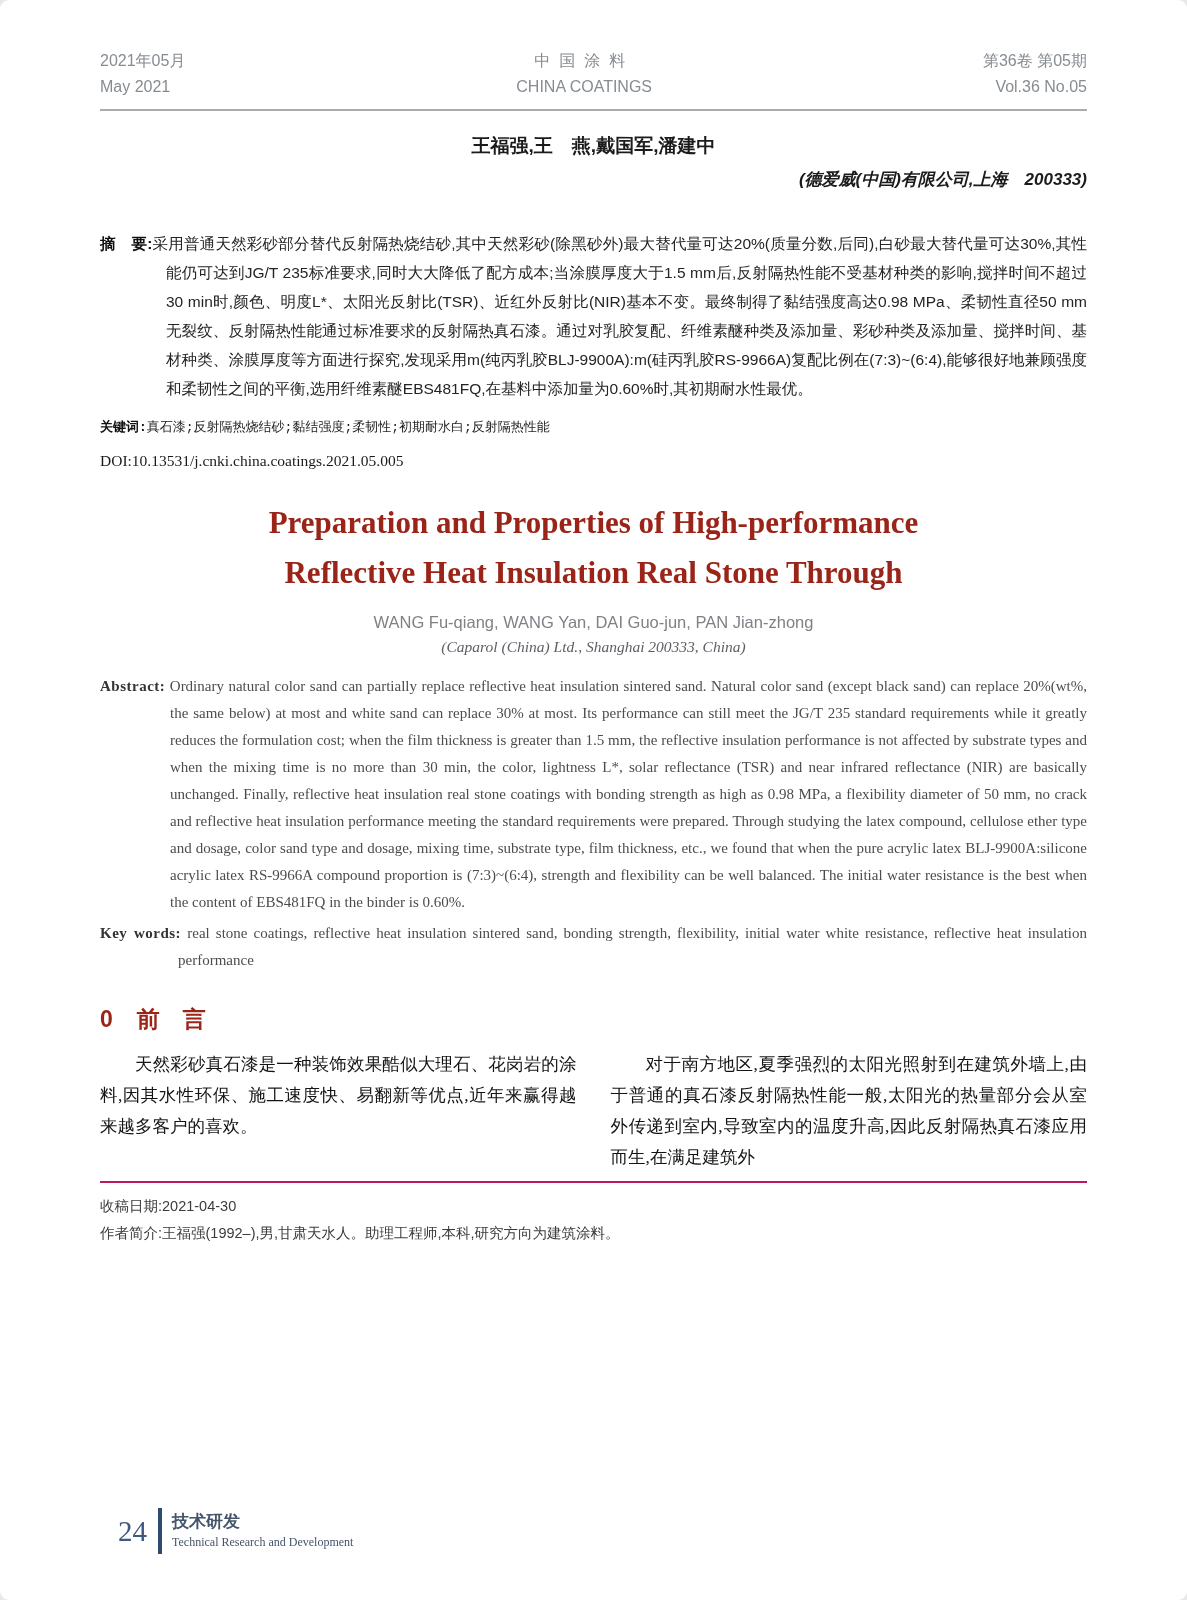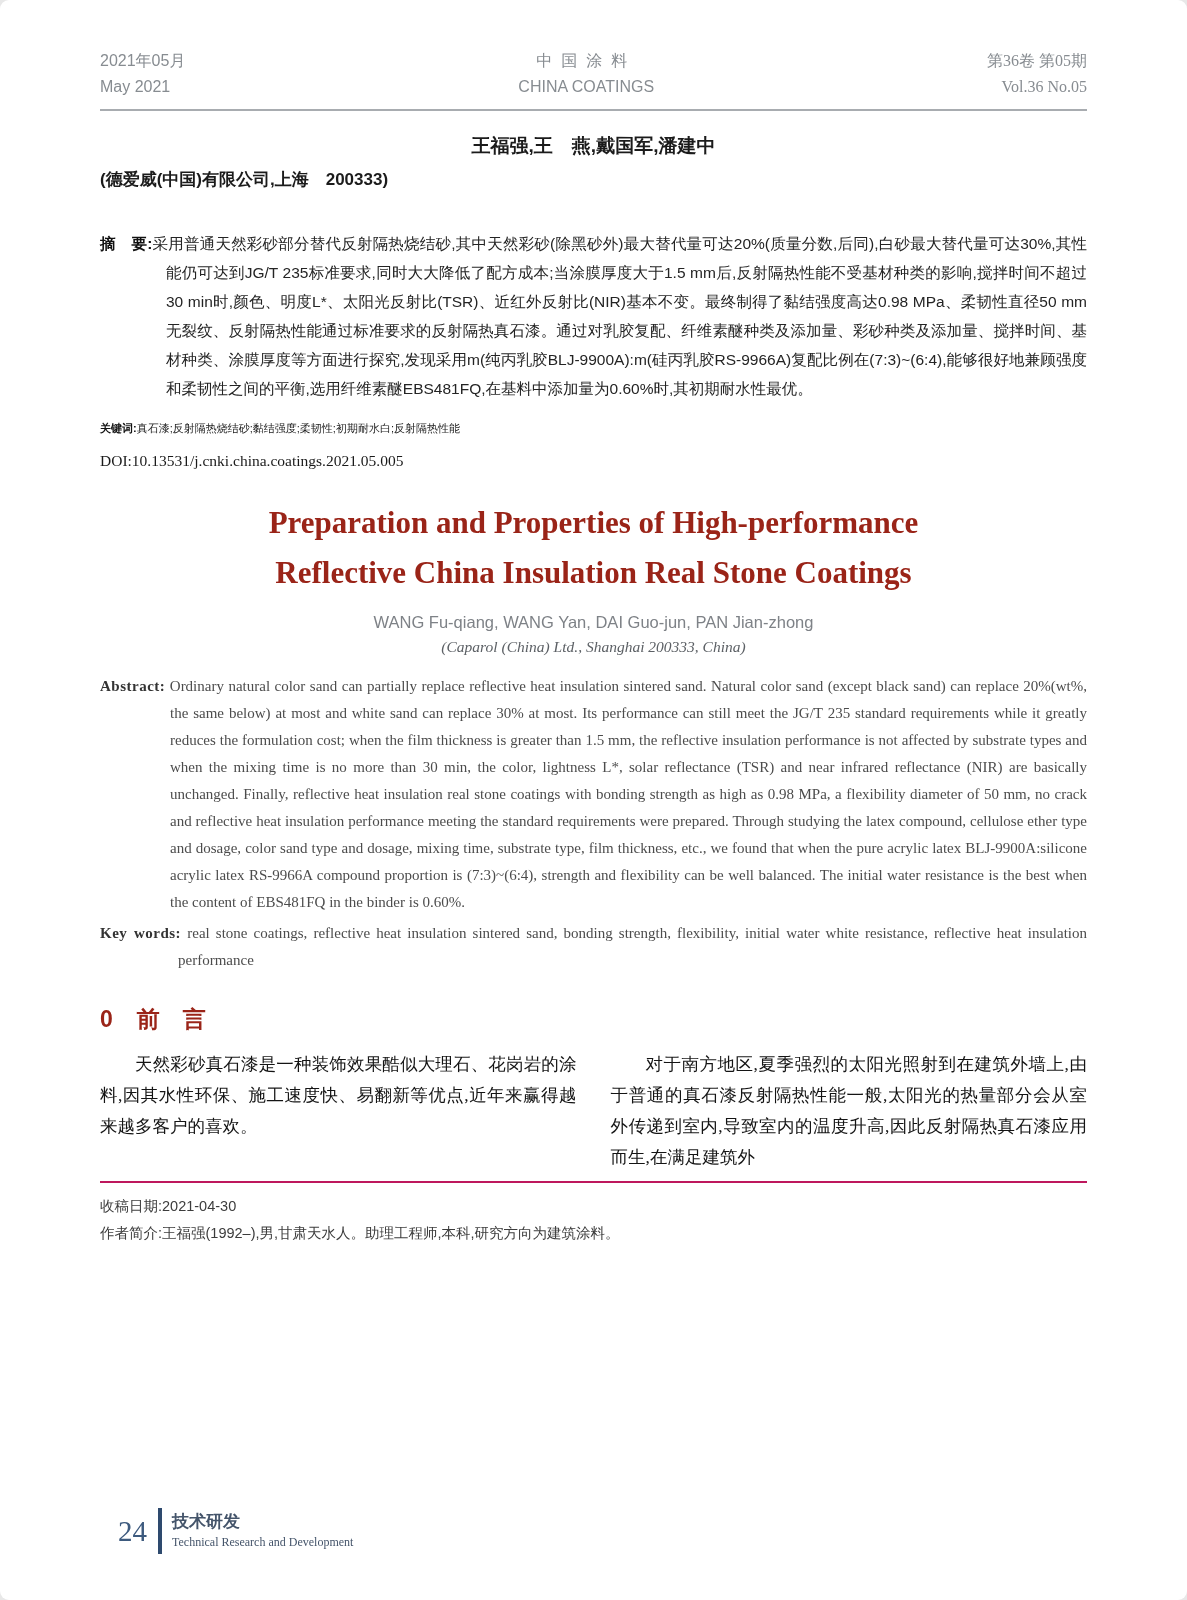--- a/index.html
+++ b/index.html
@@ -13,37 +13,37 @@
   }
   
   .header {
     padding-top:48px; padding-bottom:9px;
     display:flex; justify-content:space-between; align-items:flex-end;
     color:#878c91; font-size:16px; line-height:26px;
     border-bottom:2px solid #a8acb0;
   }
   .header .h-center { text-align:center; }
   .header .h-center .cn { letter-spacing:9px; }
-  .header .h-right { text-align:right;font-family:Liberation Serif, serif; }
+  .header .h-right { text-align:right; }
   
   .title-cn {
     margin-top:112px; text-align:center;
     color:#9a2418; font-weight:bold; font-size:46px; line-height:70px;
     letter-spacing:2px;
   }
   .authors-cn { margin-top:22px; text-align:center; font-size:19px; font-weight:bold; color:#1b1b1b; }
-  .affil-cn  { margin-top:9px;  text-align:left; font-size:17px; font-weight:bold; color:#1b1b1b; }
+  .affil-cn  { margin-top:9px;  text-align:right; font-size:17px; font-weight:bold; color:#1b1b1b;font-style:italic; }
   
   .hang { padding-left:66px; text-indent:-66px; }
   .abstract-cn {
     margin-top:38px; font-size:15.5px; line-height:29px;
     text-align:justify; color:#242424;
   }
   .abstract-cn .lbl, .keywords-cn .lbl { font-weight:bold; color:#111; }
-  .keywords-cn { margin-top:12px; font-size:11px; line-height:26px; color:#242424; }
+  .keywords-cn { margin-top:12px; font-size:13px; line-height:26px; color:#242424;font-family:Liberation Mono, monospace; }
   
   .meta-row { margin-top:15px; display:flex; justify-content:space-between; font-size:15.5px; color:#1e1e1e; }
   .meta-row .lbl { color:#1e1e1e; }
   .doi { margin-top:11px; font-family:"Liberation Serif", serif; font-size:15.5px; color:#1a1a1a; }
   
   .title-en {
     margin-top:28px; text-align:center; color:#9a2418;
     font-family:"Liberation Serif", serif; font-weight:bold;
     font-size:31px; line-height:50px;
   }
@@ -109,21 +109,21 @@
 
   <div class="abstract-cn hang"><span class="lbl">摘　要:</span><span>采用普通天然彩砂部分替代反射隔热烧结砂,其中天然彩砂(除黑砂外)最大替代量可达20%(质量分数,后同),白砂最大替代量可达30%,其性能仍可达到JG/T 235标准要求,同时大大降低了配方成本;当涂膜厚度大于1.5 mm后,反射隔热性能不受基材种类的影响,搅拌时间不超过30 min时,颜色、明度L*、太阳光反射比(TSR)、近红外反射比(NIR)基本不变。最终制得了黏结强度高达0.98 MPa、柔韧性直径50 mm无裂纹、反射隔热性能通过标准要求的反射隔热真石漆。通过对乳胶复配、纤维素醚种类及添加量、彩砂种类及添加量、搅拌时间、基材种类、涂膜厚度等方面进行探究,发现采用m(纯丙乳胶BLJ-9900A):m(硅丙乳胶RS-9966A)复配比例在(7:3)~(6:4),能够很好地兼顾强度和柔韧性之间的平衡,选用纤维素醚EBS481FQ,在基料中添加量为0.60%时,其初期耐水性最优。</span></div>
 
   <div class="keywords-cn hang"><span class="lbl">关键词:</span><span>真石漆;反射隔热烧结砂;黏结强度;柔韧性;初期耐水白;反射隔热性能</span></div>
 
 
   <div class="doi">DOI:10.13531/j.cnki.china.coatings.2021.05.005</div>
 
   <h2 class="title-en">
     <div>Preparation and Properties of High-performance</div>
-    <div>Reflective China Insulation Real Stone Coatings</div>
+    <div>Reflective Heat Insulation Real Stone Through</div>
   </h2>
 
   <div class="authors-en">WANG Fu-qiang, WANG Yan, DAI Guo-jun, PAN Jian-zhong</div>
   <div class="affil-en">(Caparol (China) Ltd., Shanghai 200333, China)</div>
 
   <div class="abstract-en"><span class="lbl">Abstract:</span> <span>Ordinary natural color sand can partially replace reflective heat insulation sintered sand. Natural color sand (except black sand) can replace 20%(wt%, the same below) at most and white sand can replace 30% at most. Its performance can still meet the JG/T 235 standard requirements while it greatly reduces the formulation cost; when the film thickness is greater than 1.5 mm, the reflective insulation performance is not affected by substrate types and when the mixing time is no more than 30 min, the color, lightness L*, solar reflectance (TSR) and near infrared reflectance (NIR) are basically unchanged. Finally, reflective heat insulation real stone coatings with bonding strength as high as 0.98 MPa, a flexibility diameter of 50 mm, no crack and reflective heat insulation performance meeting the standard requirements were prepared. Through studying the latex compound, cellulose ether type and dosage, color sand type and dosage, mixing time, substrate type, film thickness, etc., we found that when the pure acrylic latex BLJ-9900A:silicone acrylic latex RS-9966A compound proportion is (7:3)~(6:4), strength and flexibility can be well balanced. The initial water resistance is the best when the content of EBS481FQ in the binder is 0.60%.</span></div>
 
   <div class="keywords-en"><span class="lbl">Key words:</span> <span>real stone coatings, reflective heat insulation sintered sand, bonding strength, flexibility, initial water white resistance, reflective heat insulation performance</span></div>
 
   <div class="section0">

